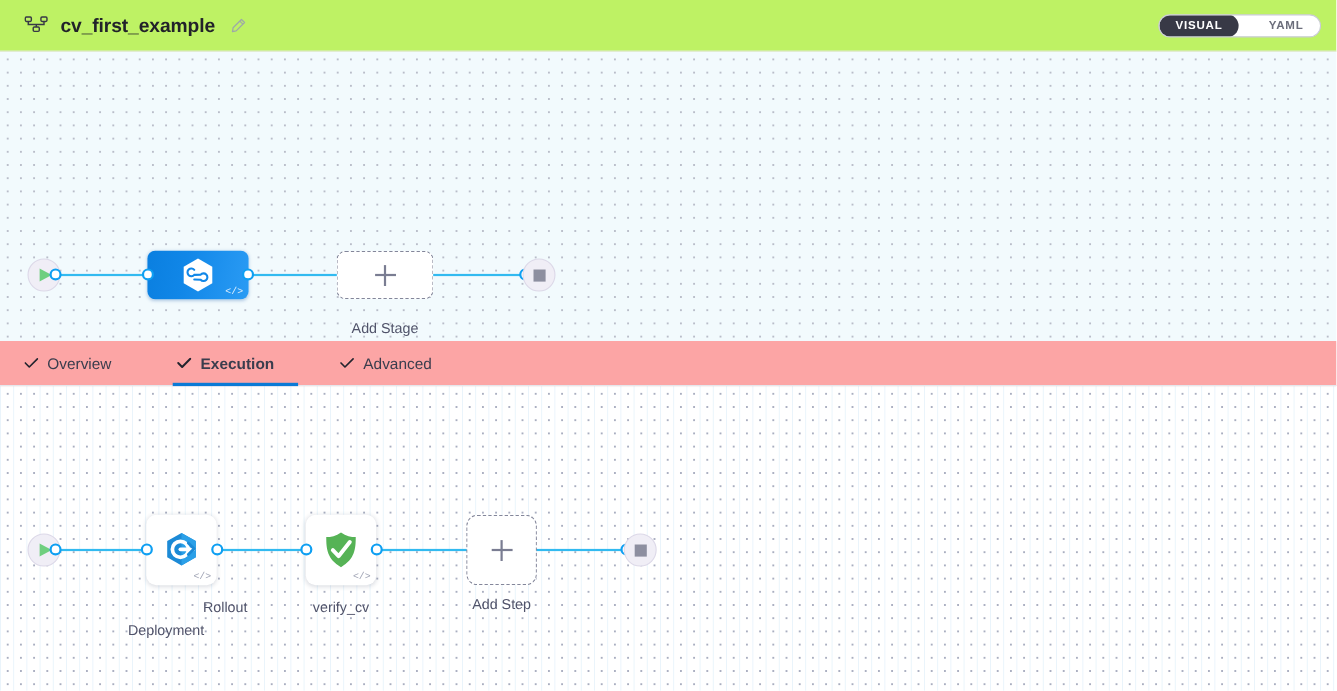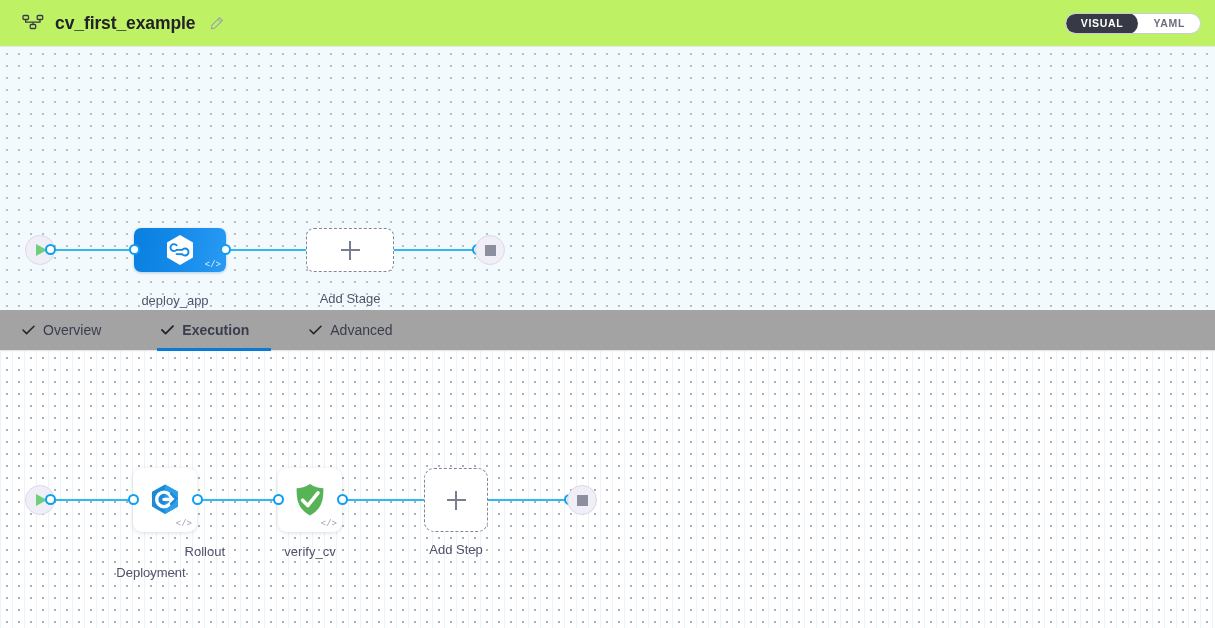--- a/index.html
+++ b/index.html
@@ -37,20 +37,21 @@
   
   .view-toggle {
     display: flex;
     align-items: center;
     border: 1px solid #c9cbd4;
     border-radius: 999px;
     height: 21px;
     background: #ffffff;
     overflow: hidden;
     padding: 0;
+    gap: 12px;
   }
   .view-opt {
     font-size: 10.5px;
     font-weight: bold;
     letter-spacing: .7px;
     color: #6b6d7b;
     height: 21px;
     line-height: 21px;
     padding: 0 15px;
     border-radius: 999px;
@@ -161,21 +162,21 @@
     color: #50536a;
     text-align: center;
     line-height: 21px;
     user-select: none;
   }
 
   
   .tabbar {
     position: relative;
     height: 41px;
-    background: #a3a3a3;
+    background: #fca5a5;
     border-bottom: 1px solid #e4e7ec;
     display: flex;
     align-items: stretch;
     padding-left: 18px;
     z-index: 4;
     box-shadow: 0 1px 2px rgba(0,0,0,.03);
   }
   .tab {
     display: flex; align-items: center; gap: 8px;
     padding: 0 22px 0 4px;
@@ -242,21 +243,20 @@
       <div class="stage-node">
         <svg width="30" height="32" viewBox="0 0 30 32">
           <path d="M15 1 L28 8.4 L28 23.6 L15 31 L2 23.6 L2 8.4 Z" fill="#ffffff"></path>
           <path d="M11.6 11.3 a3.5 3.5 0 1 0 0 4.6 l5.8 -0.2 a3.5 3.5 0 1 1 0 4.6 l-5.8 -0.2" fill="none" stroke="#1187e8" stroke-width="1.9" stroke-linecap="round"></path>
         </svg>
         <span class="code-badge">&lt;/&gt;</span>
       </div>
     </div>
     <div class="port" style="left:129px; top:197px;"></div>
     <div class="port" style="left:220px; top:197px;"></div>
-    <div class="node-label" style="left:100px; top:243px; width:150px;">deploy_app</div>
 
     <div class="node" style="left:306px; top:181px;">
       <div class="add-node stage">
         <div class="plus-glyph"></div>
       </div>
     </div>
     <div class="node-label" style="left:275px; top:241px; width:150px;">Add Stage</div>
 
     <div class="port" style="left:472px; top:197px;"></div>
     <div class="node" style="left:475px; top:188px;">

